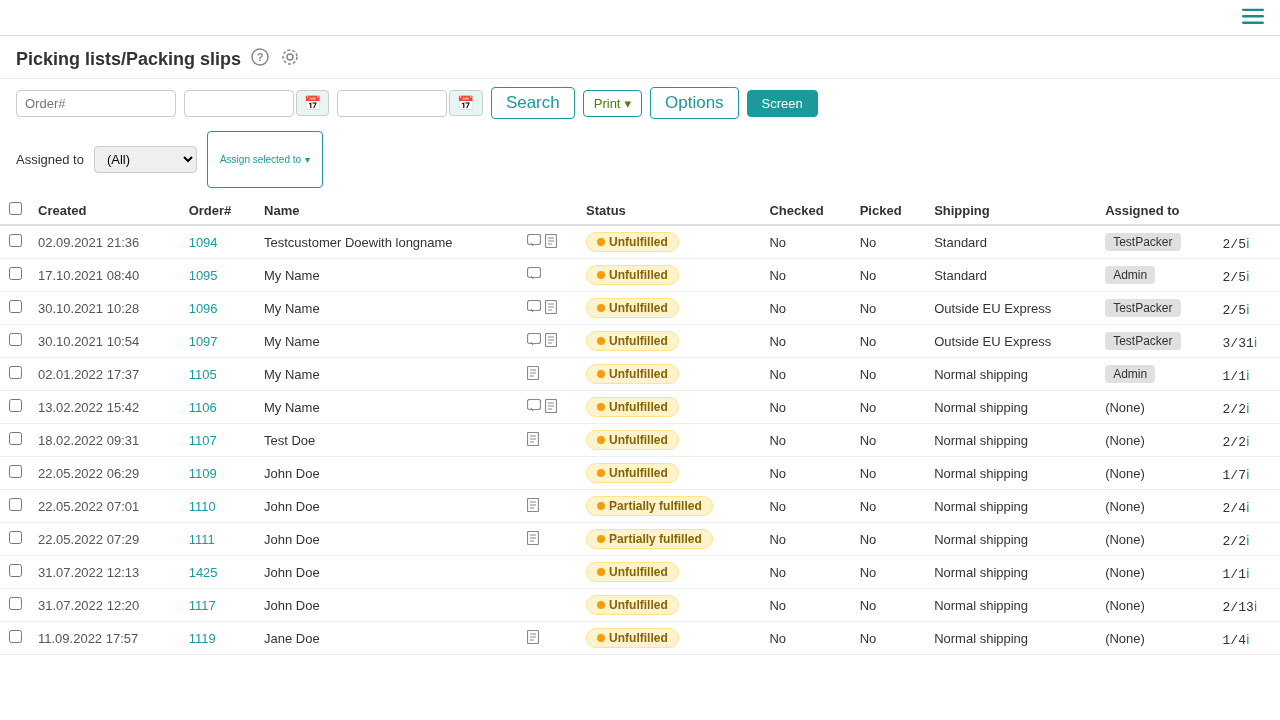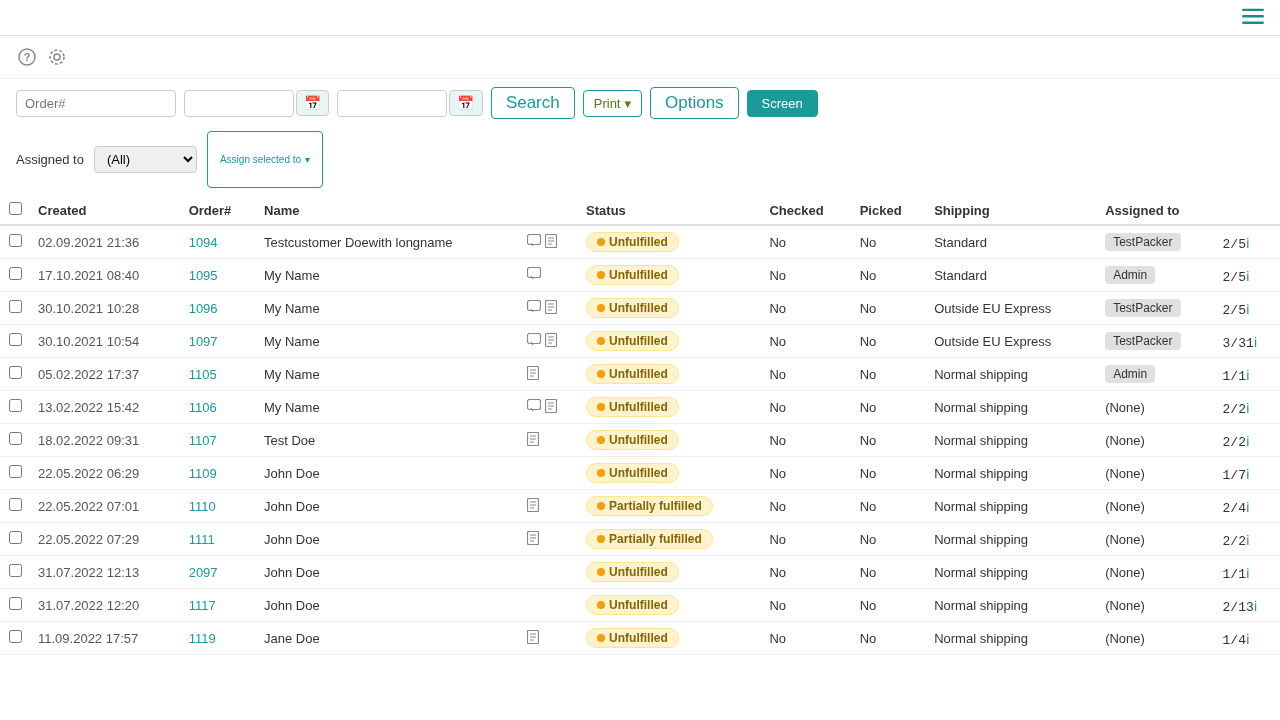--- a/index.html
+++ b/index.html
@@ -133,20 +133,21 @@
   <div class="hamburger">
     <svg width="22" height="16" viewBox="0 0 22 16">
       <rect y="0" width="22" height="2.5" rx="1.5" fill="#1a8a8a"></rect>
       <rect y="6.5" width="22" height="2.5" rx="1.5" fill="#1a8a8a"></rect>
       <rect y="13" width="22" height="2.5" rx="1.5" fill="#1a8a8a"></rect>
     </svg>
   </div>
 </div>
 
 <div class="page-header">
+  <span class="page-title">Picking lists/Packing slips</span>
   <button class="icon-btn" title="Help">
     <svg width="18" height="18" viewBox="0 0 18 18">
       <circle cx="9" cy="9" r="8" fill="none" stroke="#888" stroke-width="1.5"></circle>
       <text x="9" y="13" text-anchor="middle" font-size="11" fill="#888" font-weight="bold">?</text>
     </svg>
   </button>
   <button class="icon-btn" title="Settings">
     <svg width="18" height="18" viewBox="0 0 18 18">
       <circle cx="9" cy="9" r="3" fill="none" stroke="#888" stroke-width="1.5"></circle>
       <circle cx="9" cy="9" r="7" fill="none" stroke="#888" stroke-width="1.5" stroke-dasharray="3 2"></circle>
@@ -363,21 +364,21 @@
     <div class="count-info">
       <span>3/31</span>
       <span class="info-dot" title="Info">ℹ</span>
     </div>
   </td>
         </tr>
         <tr>
           <td class="checkbox-cell">
     <input type="checkbox" style="">
   </td>
-          <td class="created">05.02.2022 17:37</td>
+          <td class="created">02.01.2022 17:37</td>
           <td class="order-num" style="cursor:pointer; color:#1a9a9a;">1105</td>
           <td class="name">My Name</td>
           <td>
             <div class="cell-icons">
               <span class="cell-icon" title="Document">
       <svg width="12" height="14" viewBox="0 0 12 14">
                   <rect x="0.5" y="0.5" width="11" height="13" rx="1" fill="none" stroke="#888" stroke-width="1.2"></rect>
                   <line x1="3" y1="4" x2="9" y2="4" stroke="#888" stroke-width="1"></line>
                   <line x1="3" y1="7" x2="9" y2="7" stroke="#888" stroke-width="1"></line>
                   <line x1="3" y1="10" x2="7" y2="10" stroke="#888" stroke-width="1"></line>
@@ -577,21 +578,21 @@
       <span>2/2</span>
       <span class="info-dot" title="Info">ℹ</span>
     </div>
   </td>
         </tr>
         <tr>
           <td class="checkbox-cell">
     <input type="checkbox" style="">
   </td>
           <td class="created">31.07.2022 12:13</td>
-          <td class="order-num" style="cursor:pointer; color:#1a9a9a;">2097</td>
+          <td class="order-num" style="cursor:pointer; color:#1a9a9a;">1425</td>
           <td class="name">John Doe</td>
           <td>
             <div class="cell-icons"></div>
           </td>
           <td>
     <span class="badge badge-unfulfilled">
       <span class="badge-dot dot-orange"></span>
       Unfulfilled
     </span>
   </td>

